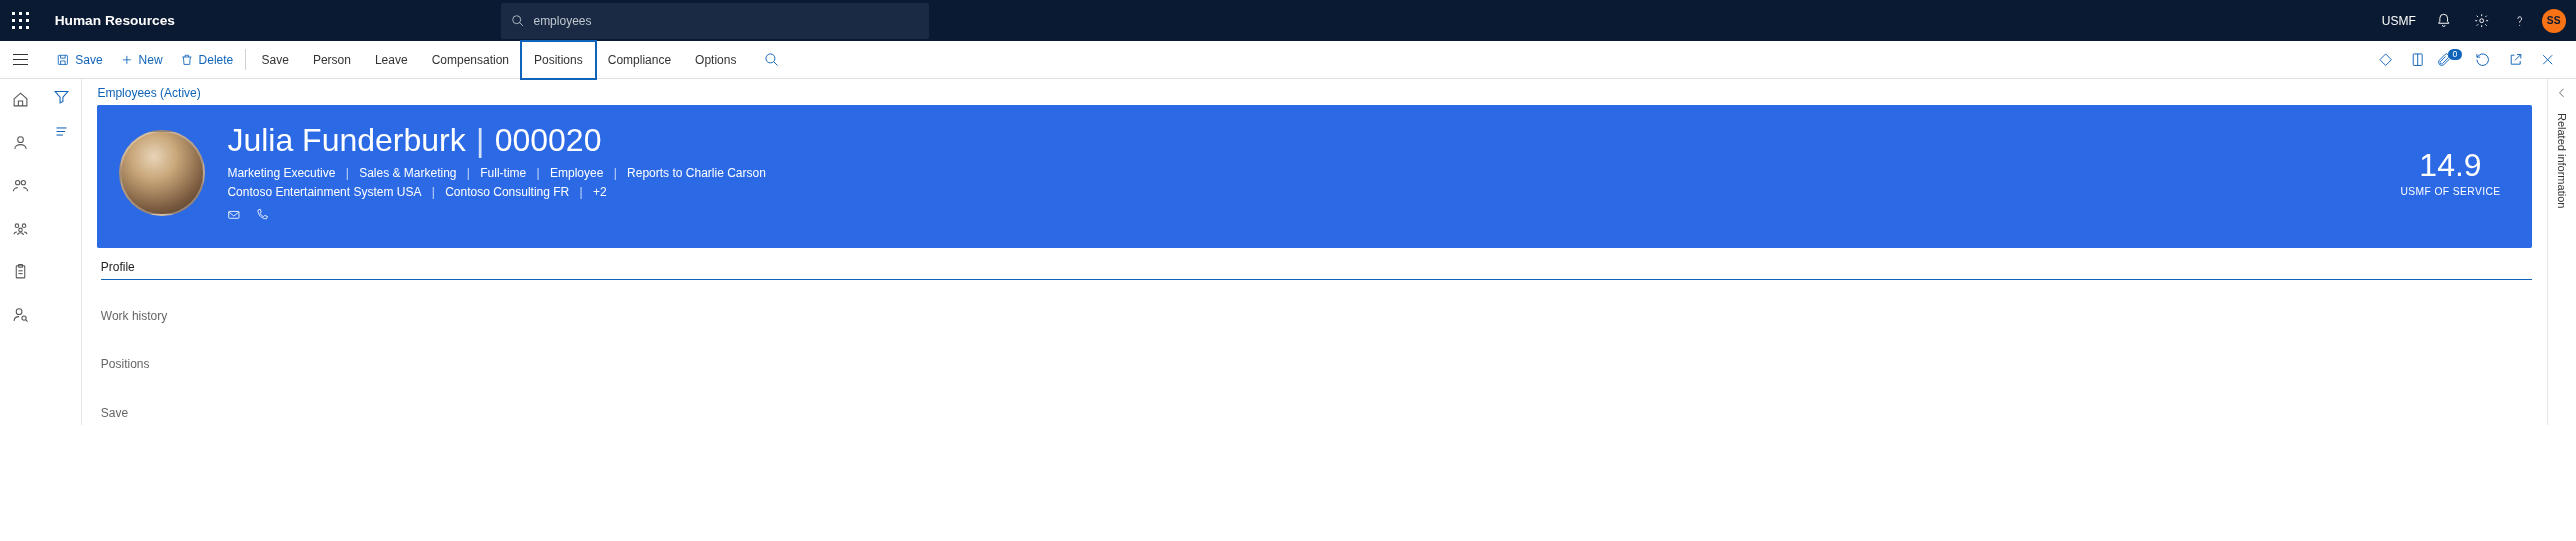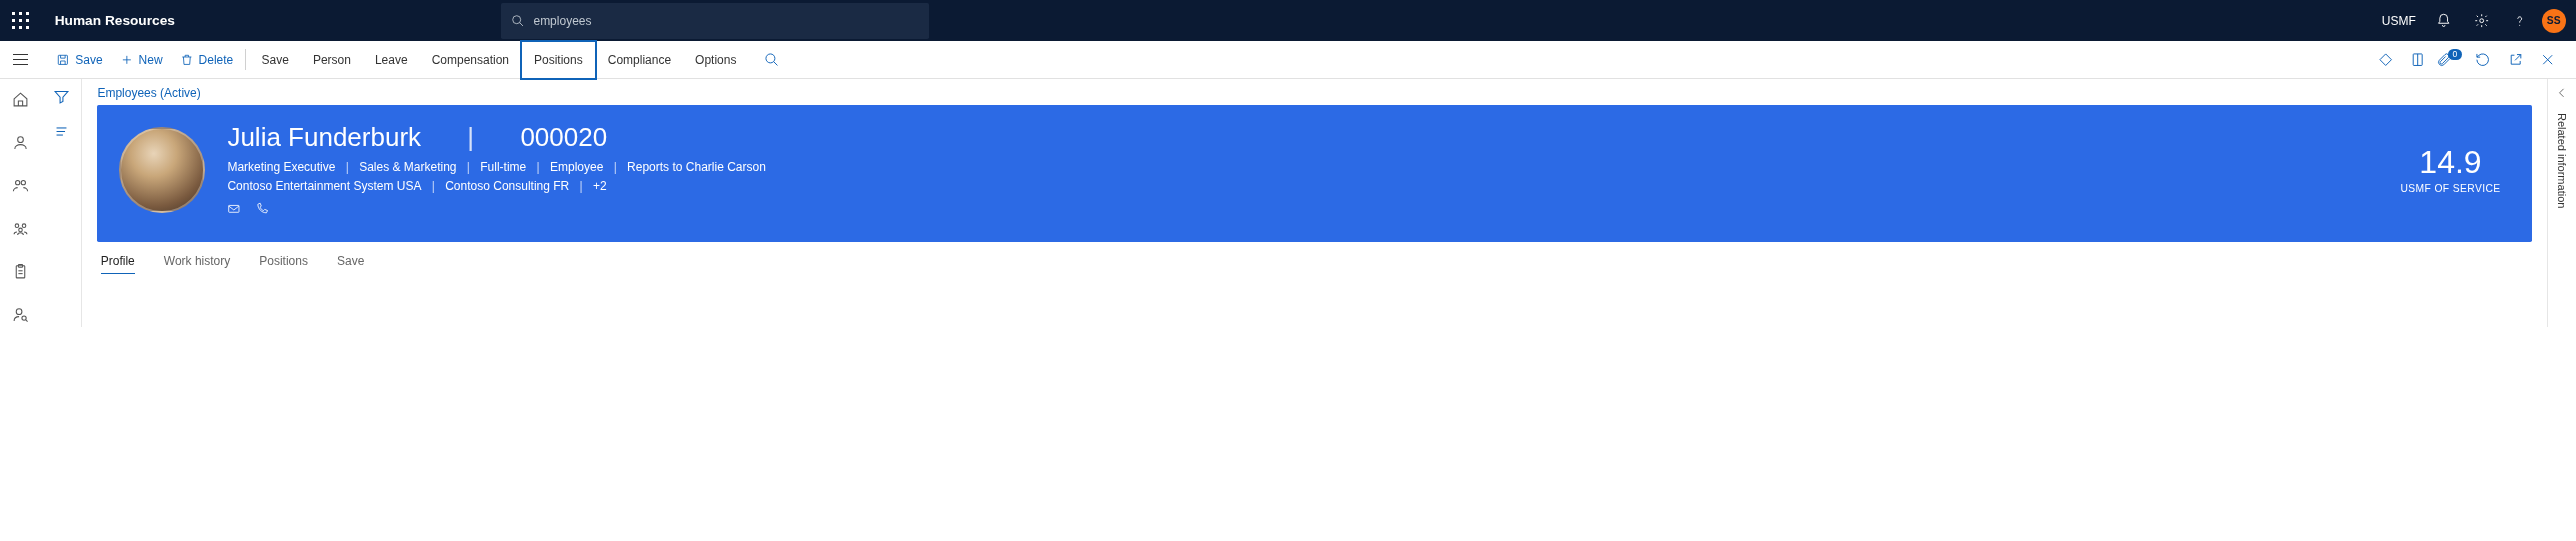--- a/index.html
+++ b/index.html
@@ -47,32 +47,32 @@
     .leftcol svg { width:17px; height:17px; stroke:#555; fill:none; stroke-width:1.5; }
 
     .filtercol { width:41px; display:flex; flex-direction:column; align-items:center; padding-top:8.6px; gap:15.4px; border-right:0.9px solid #e6e6e6; }
     .filtercol svg { width:17px; height:17px; stroke:#0f63b8; fill:none; stroke-width:1.5; }
 
     .content { flex:1; padding: 6.9px 15.4px 0 15.4px; }
     .breadcrumb { color:#0f63b8; font-size:12px; margin-bottom:5.1px; cursor:pointer; }
     .hero { background:#2c6ae5; color:#fff; border-radius:1.7px; padding: 17px 31px 24px 22px; display:flex; align-items:center; }
     .hero-photo { width:86px; height:86px; border-radius:50%; background: radial-gradient(circle at 40% 30%, #e8d4b8 0%, #c9a77a 30%, #7a5a3f 70%, #3b2d22 100%); border:2.6px solid rgba(255,255,255,0.3); flex-shrink:0; }
     .hero-info { margin-left:22px; flex:1; }
-    .hero-name-row { display:flex; align-items:center; font-size:26px; font-weight:400;gap:36px; }
+    .hero-name-row { display:flex; align-items:center; font-size:32px; font-weight:400; }
     .hero-sep { margin: 0 10.3px; font-weight:300; opacity:0.8; }
     .hero-meta { font-size:12px; margin-top:6.9px; display:flex; flex-wrap:wrap; gap:5.1px 0; align-items:center; }
     .meta-sep { margin: 0 10.3px; opacity:0.7; }
     .hero-meta2 { font-size:12px; margin-top:5.1px; display:flex; align-items:center; }
     .hero-contact-icons { margin-top:8.6px; display:flex; gap:13.7px; }
     .hero-contact-icons svg { width:13.7px; height:13.7px; stroke:#fff; fill:none; stroke-width:1.5; }
     .hero-kpi { margin-left:auto; text-align:center; }
     .kpi-value { font-size:32px; font-weight:400; line-height:1; }
     .kpi-label { font-size:10.3px; margin-top:5.1px; letter-spacing:0.4px; }
 
-    .subtabs { display:flex; gap:29px; margin-top:12px; padding-left:3.4px; }
+    .subtabs { display:flex; gap:29px; margin-top:12px; padding-left:3.4px;flex-direction:column; }
     .subtab { font-size:12px; color:#666; padding-bottom:5.1px; cursor:pointer; }
     .subtab.active { color:#222; border-bottom:1.7px solid #0f63b8; }
 
     .rightrail { width:29px; border-left:0.9px solid #e6e6e6; display:flex; flex-direction:column; align-items:center; padding-top:6.9px; }
     .rightrail .chev { width:13.7px; height:13.7px; stroke:#555; fill:none; cursor:pointer; }
     .rightrail .vlabel { writing-mode: vertical-rl; font-size:11px; color:#333; margin-top:13.7px; }
   </style>
 </head>
 <body>
 

